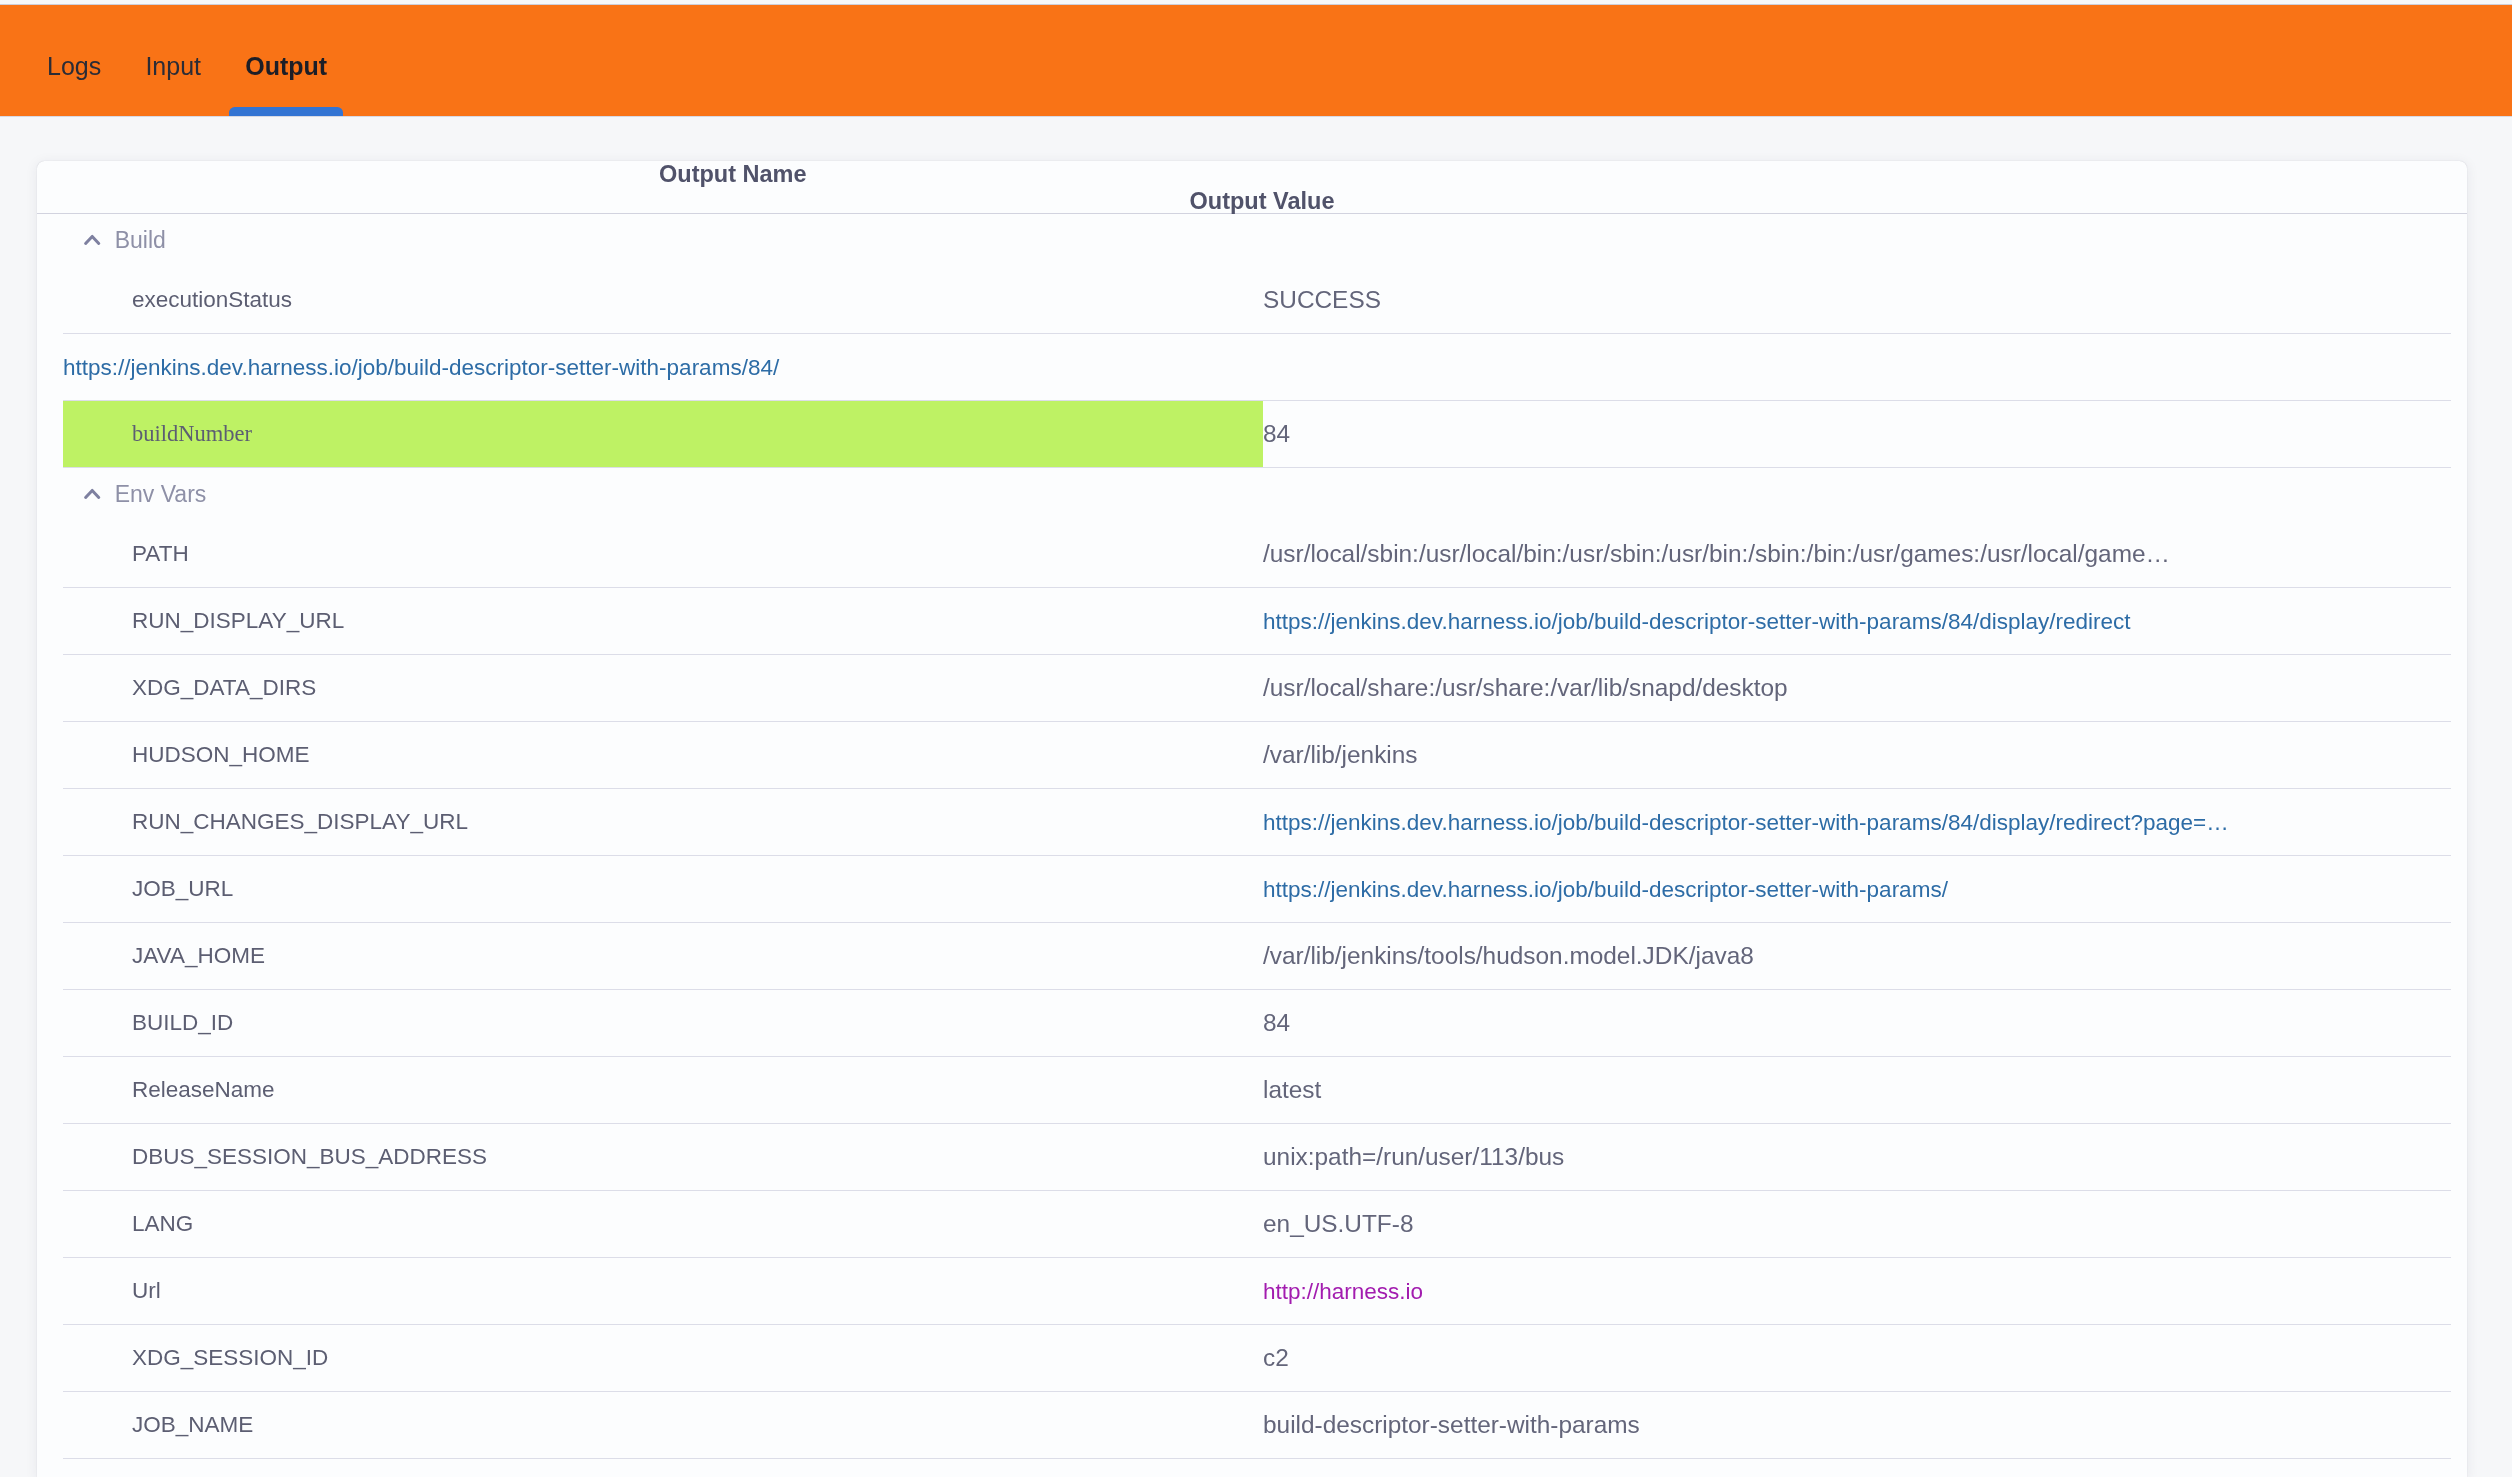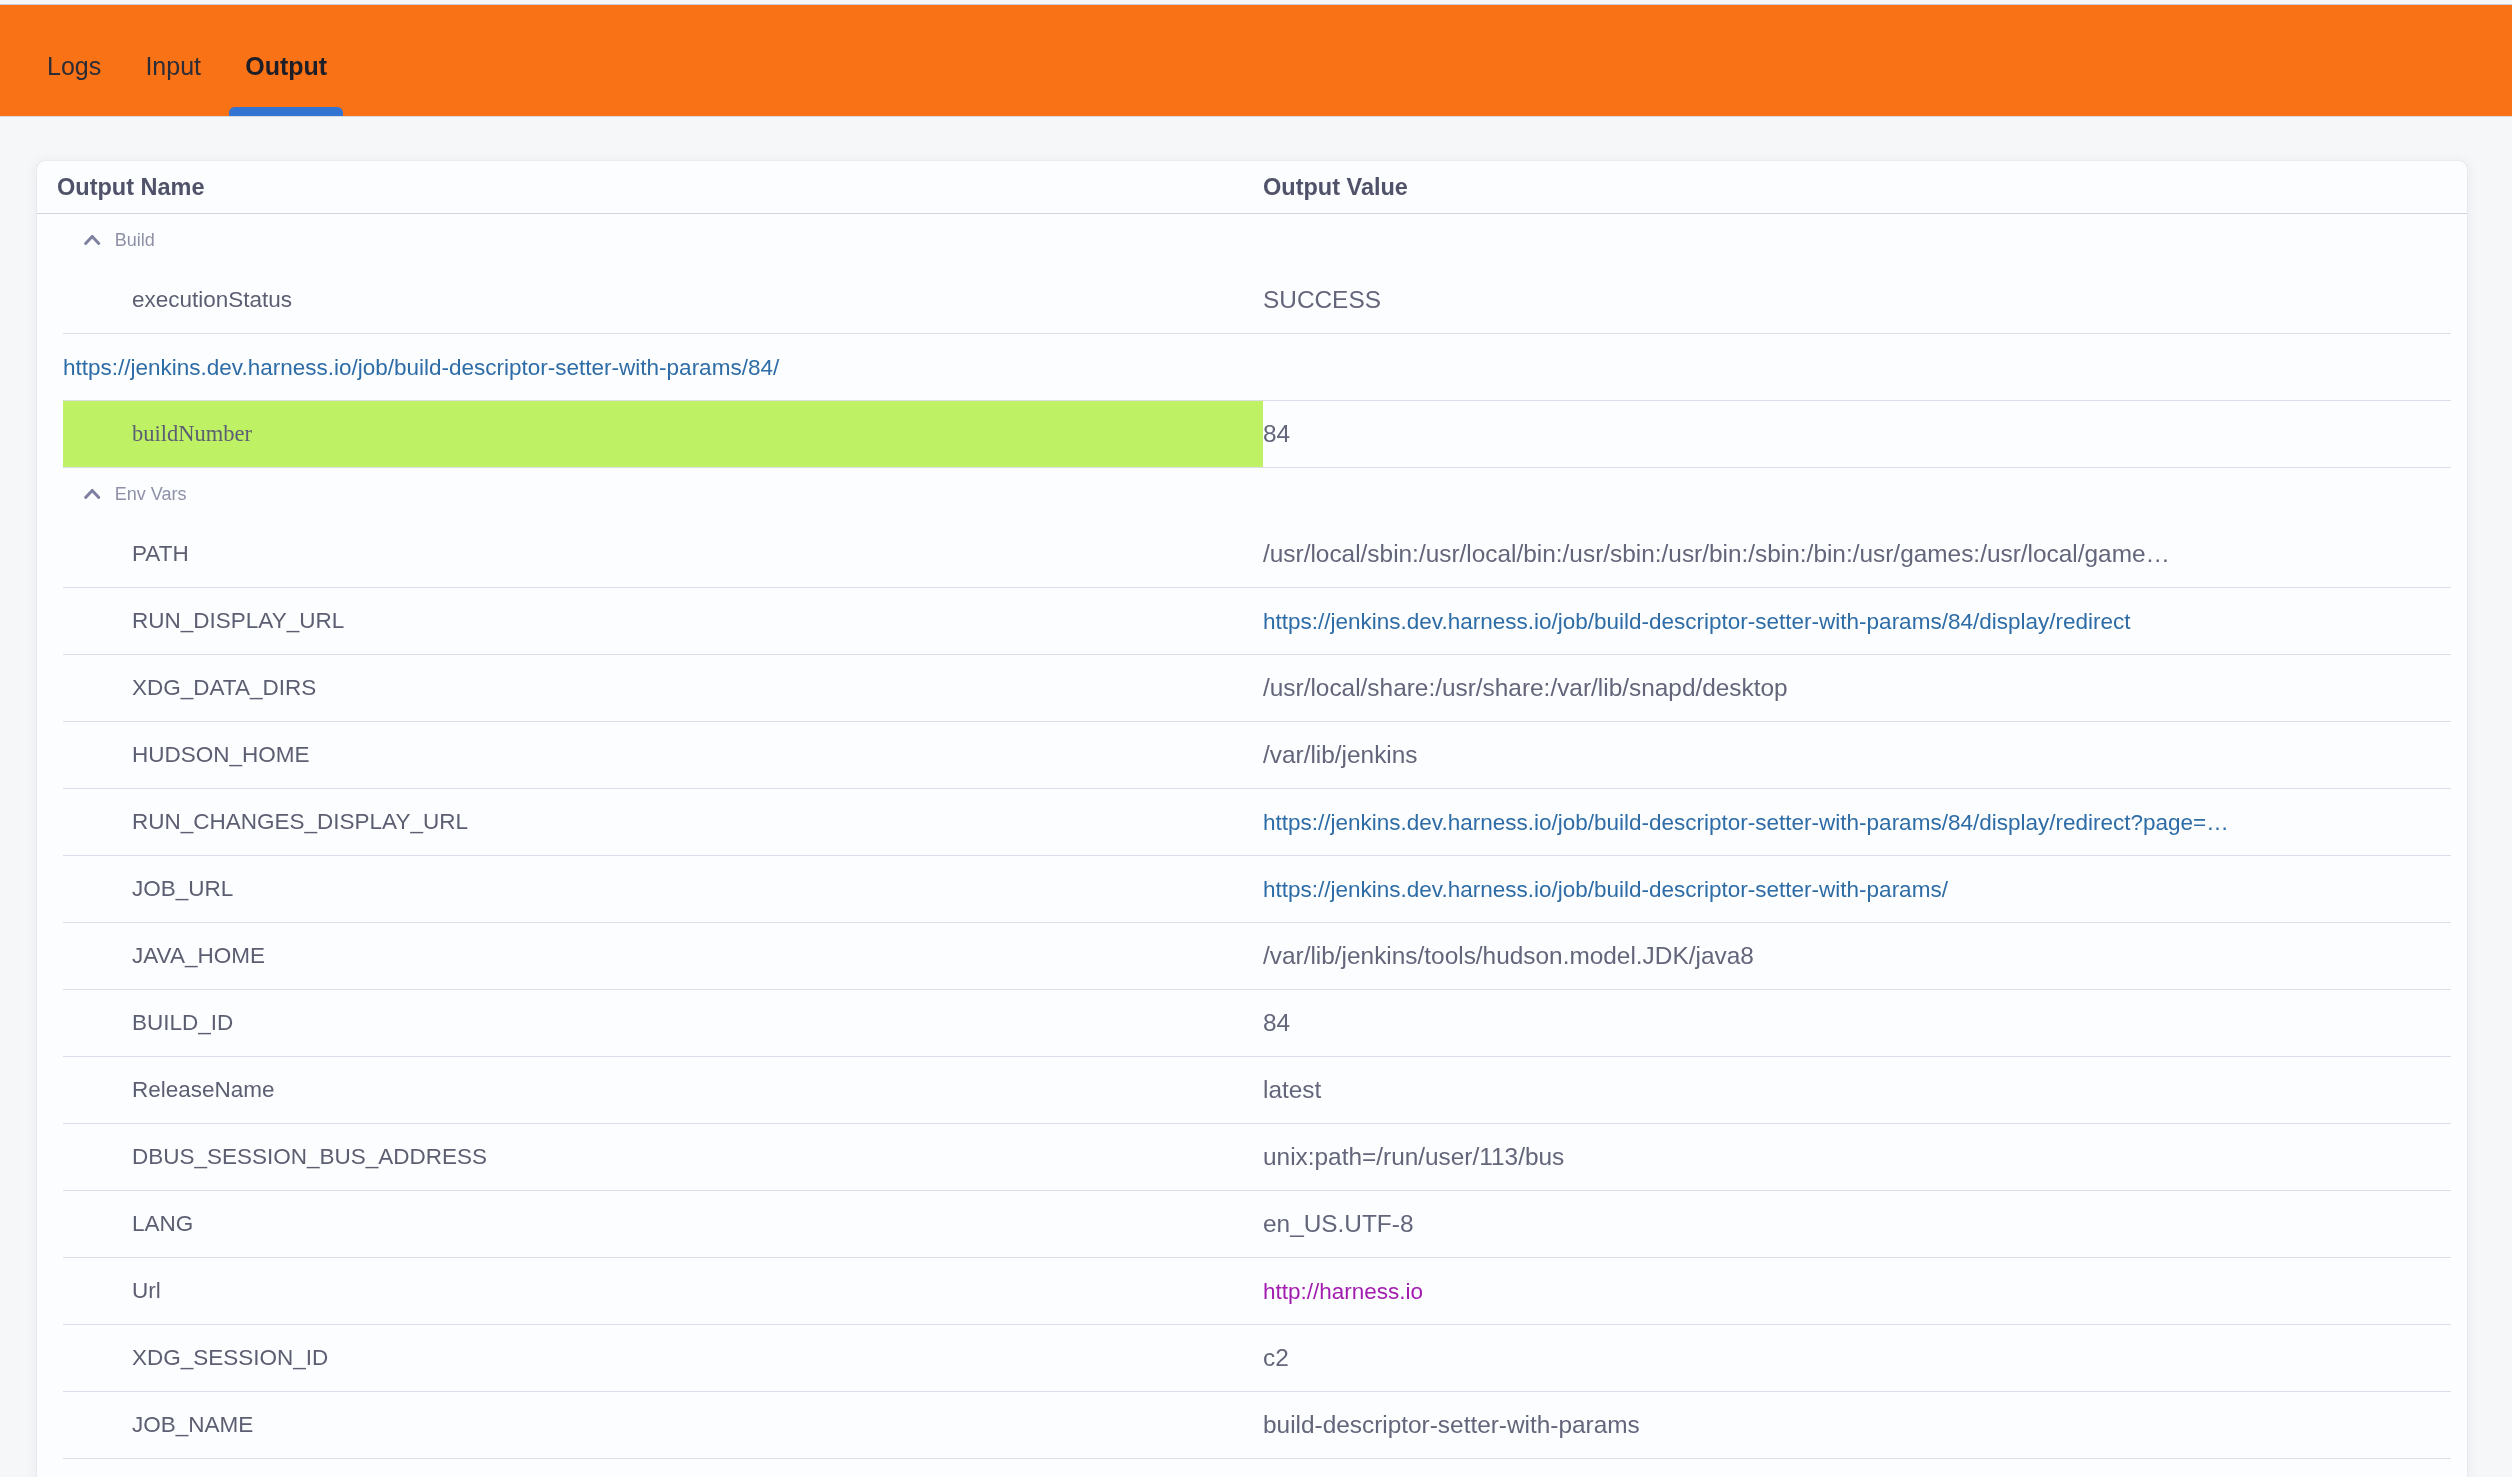--- a/index.html
+++ b/index.html
@@ -38,20 +38,21 @@
     background:#fcfdfe;
     border-radius:7.5px 7.5px 0 0;
     box-shadow:0 0 0.9px rgba(40,41,61,.25), 0 2.8px 13px rgba(40,41,61,.08);
     overflow:hidden;
   }
   .thead{
     height:53px;box-sizing:border-box;
     display:flex;align-items:center;
     padding-left:20px;
     border-bottom:1.9px solid #d2d3df;
+    flex-direction:column;
   }
   .th{font-size:23.5px;font-weight:700;color:#50526a;}
   .th-name{width:1206px;flex:none;}
   .tbody{position:relative;}
   .row{
     display:flex;align-items:center;
     margin:0 16px 0 26px;
     box-sizing:border-box;
   }
   .row.item{height:67px;border-bottom:1.9px solid #dcdde8;}
@@ -63,21 +64,21 @@
   }
   .row.item .cell-name{padding-left:69px;}
   .row.highlight .cell-name{background:#bef264;font-family:Liberation Serif, serif;}
   .cell-value{
     flex:1;min-width:0;
     white-space:nowrap;overflow:hidden;text-overflow:ellipsis;
     font-size:24.4px;color:#63657a;
   }
   .name-label{font-size:22.5px;color:#5c5e72;}
   .group .cell-name{padding-left:17px;gap:10.3px;}
-  .group-label{font-size:18px;color:#8e90a7;}
+  .group-label{font-size:23px;color:#8e90a7;}
   .chev{width:24.4px;height:24.4px;flex:none;display:inline-block;cursor:pointer;}
   .cell-value .link{
     font-size:22.5px;color:#2d6ca6;text-decoration:none;cursor:pointer;
   }
 </style>
 </head>
 <body style="--accent: #3374d3;">
 
 <div class="tabbar">
   <div class="tab">Logs</div>

